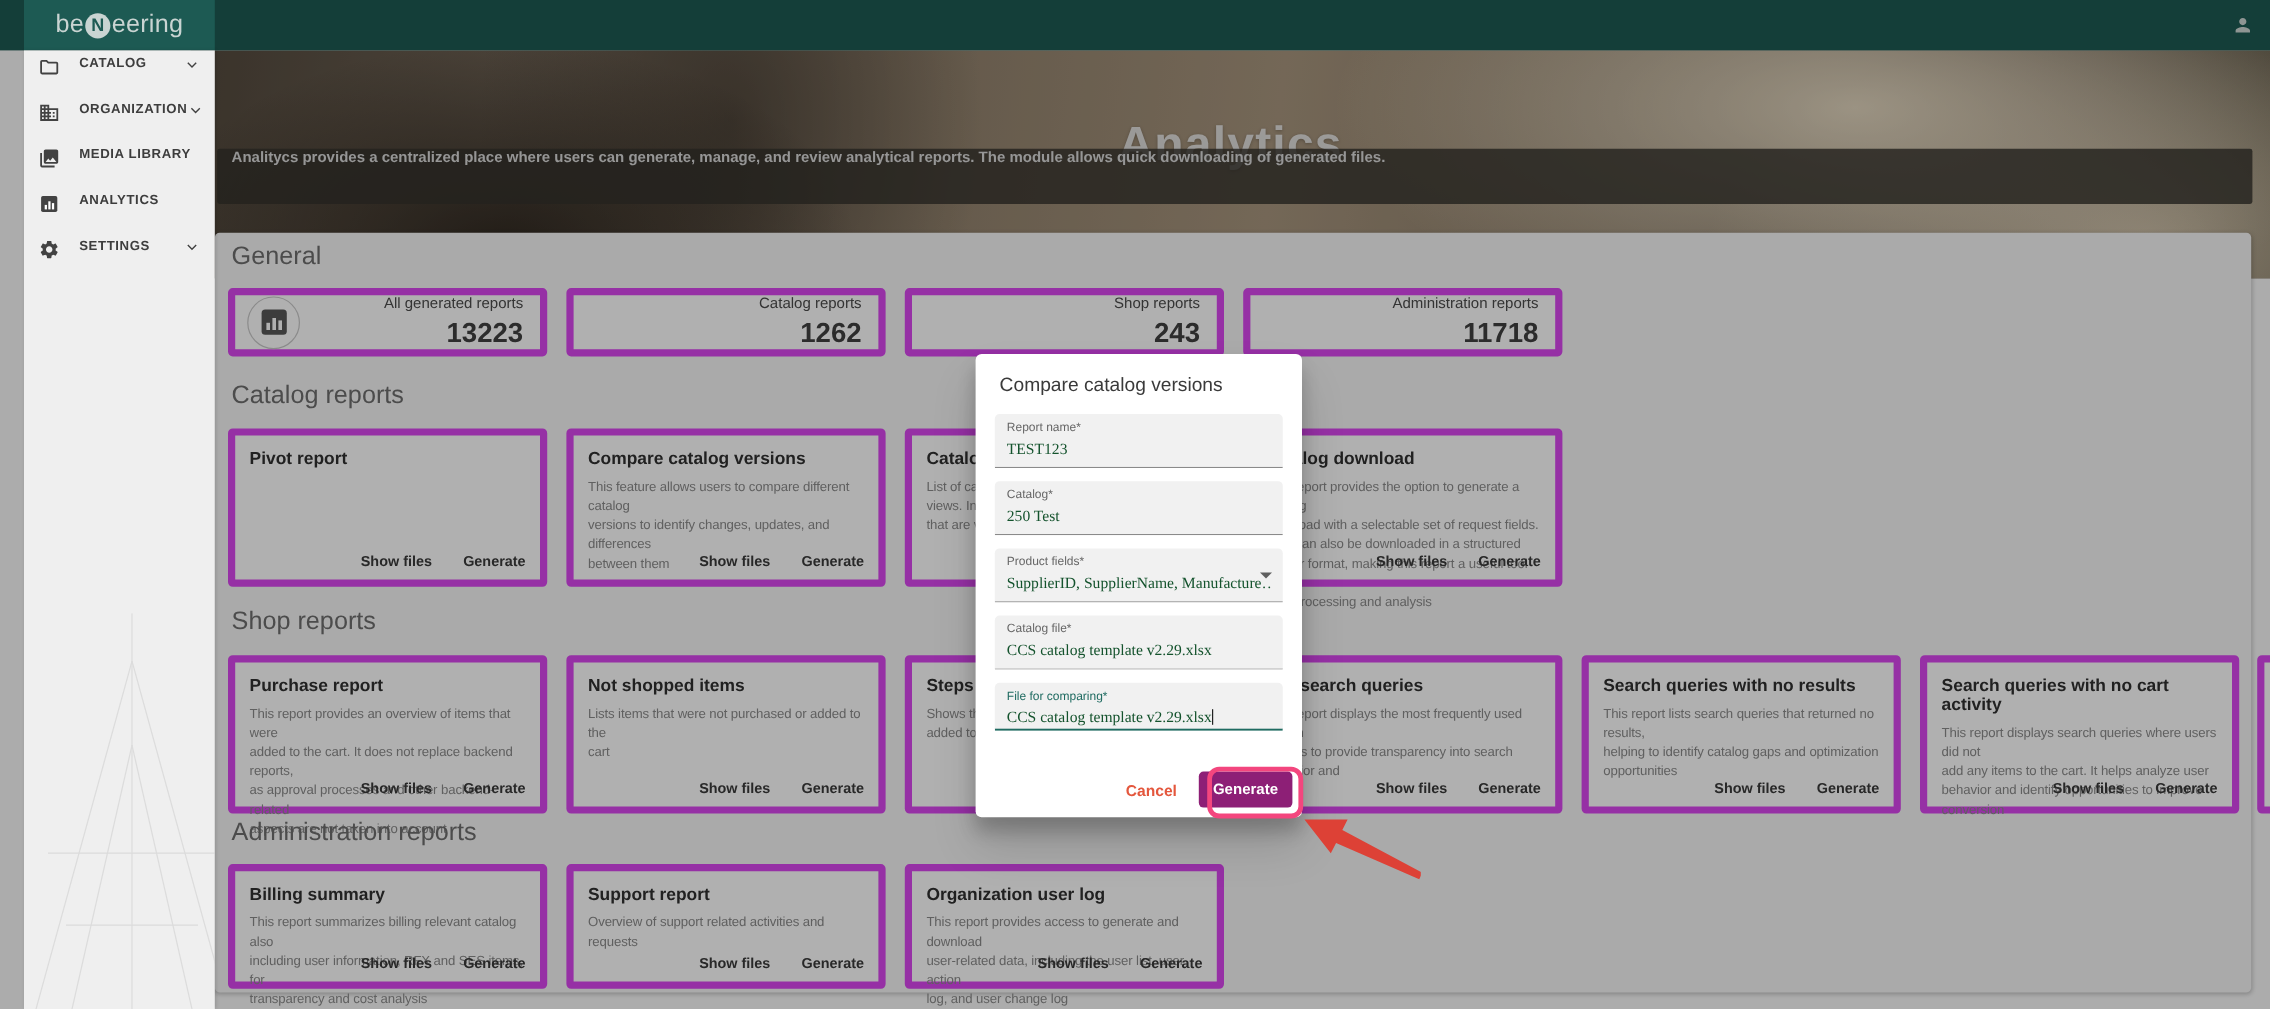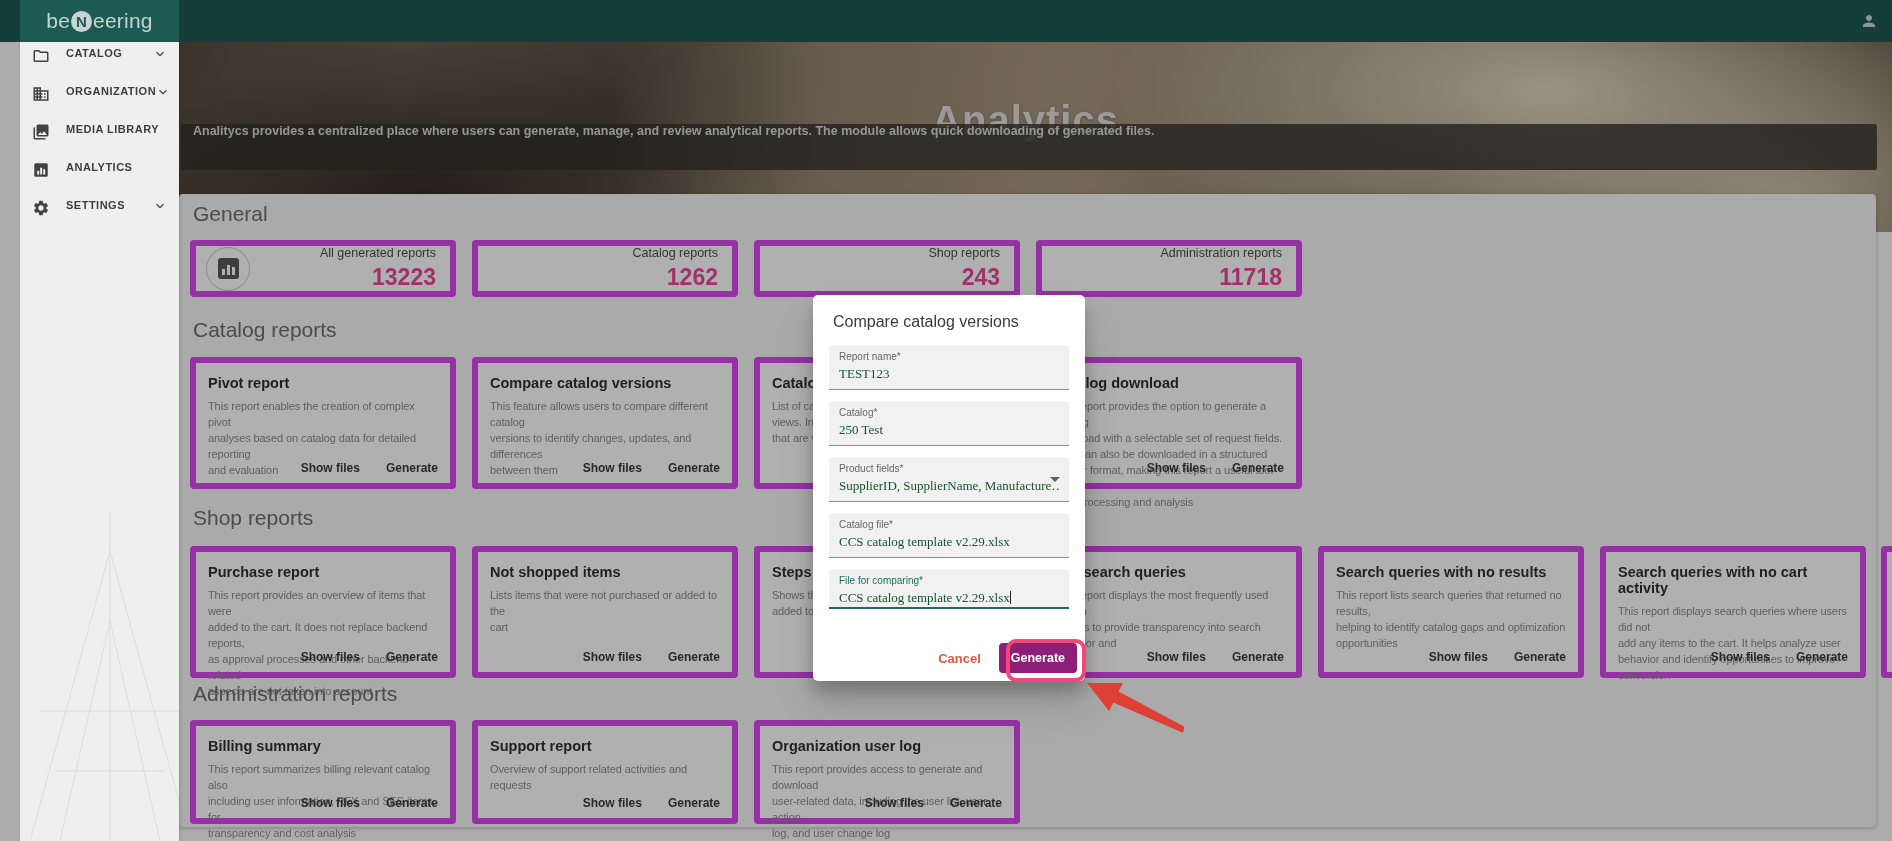--- a/index.html
+++ b/index.html
@@ -44,21 +44,21 @@
   .row { position:absolute; left:11px; }
   .row-stats { top:46px; } .row-catalog { top:163px; } .row-shop { top:352px; } .row-admin { top:526px; }
 
   .card { position:absolute; top:0; width:266px; background:#ffffff; border:6px solid #d946ef; border-radius:4px; }
   .stat-card { height:57px; display:flex; align-items:center; padding:8px 14px 8px 10px; }
   .stat-ic { width:44px; height:44px; border:1px solid #c9c9c9; border-radius:50%; display:flex; align-items:center; justify-content:center; margin-right:8px; flex:none; }
   .stat-ic .sq { width:21px; height:21px; background:#585858; border-radius:3px; display:flex; align-items:flex-end; justify-content:center; gap:2px; padding-bottom:4px; }
   .stat-ic .b1 { width:3px; height:6px; background:#fff; } .stat-ic .b2 { width:3px; height:10px; background:#fff; } .stat-ic .b3 { width:3px; height:8px; background:#fff; }
   .stat-txt { flex:1; text-align:right; }
   .stat-label { font-size:12.5px; color:#4c4c4c; }
-  .stat-value { font-size:23px; font-weight:bold; color:#ec4899; margin-top:4px; }
+  .stat-value { font-size:23px; font-weight:bold; color:#404040; margin-top:4px; }
 
   .report-card { height:132px; padding:12px; }
   .admin-card { height:104px; }
   .rc-title { font-size:14.5px; font-weight:600; color:#303030; }
   .rc-desc { margin-top:8px; font-size:11px; line-height:1.45; color:#8b8b8b; letter-spacing:-0.1px; white-space:pre-line; overflow:hidden; }
   .rc-actions { position:absolute; right:12px; bottom:8px; display:flex; gap:26px; }
   .rc-btn { font-size:12px; font-weight:bold; color:#3a3a3a; cursor:pointer; }
 
   
   .c0{left:0;} .c1{left:282px;} .c2{left:564px;} .c3{left:846px;} .c4{left:1128px;} .c5{left:1410px;} .c6{left:1691px;}
@@ -137,23 +137,20 @@
           <div class="stat-label">Administration reports</div>
           <div class="stat-value">11718</div>
         </div>
       </div>
     </div>
 
     <div class="sec-h h-catalog">Catalog reports</div>
     <div class="row row-catalog">
       <div class="card report-card c0">
         <div class="rc-title">Pivot report</div>
-        <div class="rc-desc">This report enables the creation of complex pivot
-analyses based on catalog data for detailed reporting
-and evaluation</div>
         <div class="rc-actions">
             <span class="rc-btn">Show files</span>
             <span class="rc-btn">Generate</span>
           </div>
       </div>
       <div class="card report-card c1">
         <div class="rc-title">Compare catalog versions</div>
         <div class="rc-desc">This feature allows users to compare different catalog
 versions to identify changes, updates, and differences
 between them</div>

